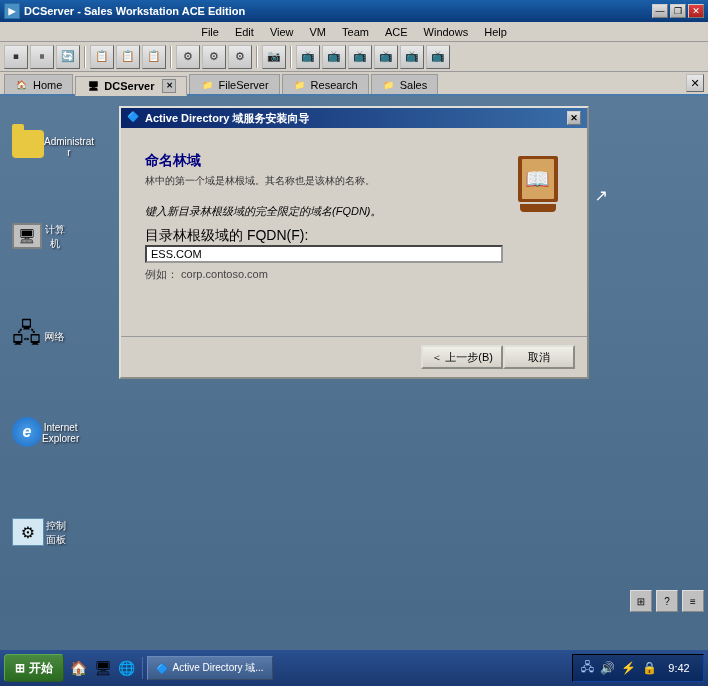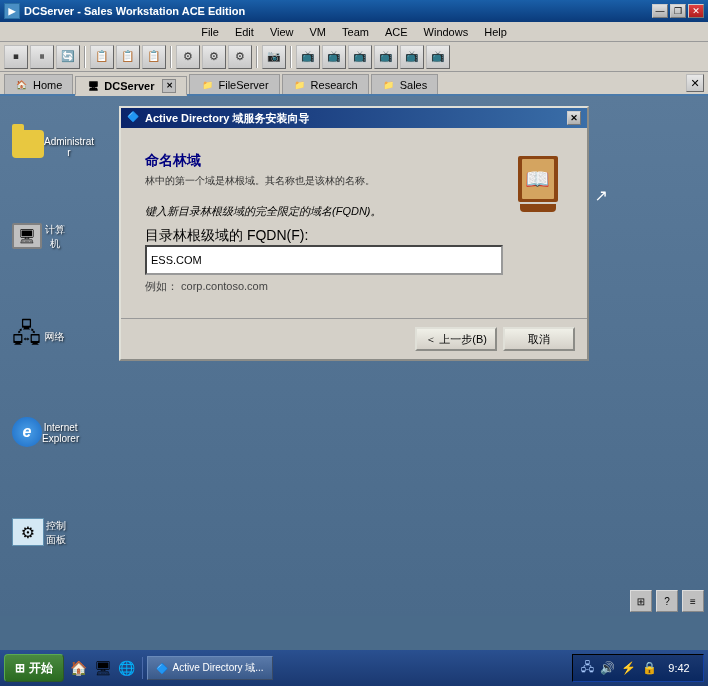--- a/index.html
+++ b/index.html
@@ -324,21 +324,21 @@
       margin-bottom: 8px;
       font-style: italic;
     }
 
     .field-label {
       font-size: 14px;
       color: #000;
     }
     .text-input {
       width: 100%;
-      height: 30px;
+      height: 18px;
       border: 2px inset #999;
       padding: 2px 4px;
       font-size: 11px;
       background: white;
     }
     .field-example {
       font-size: 11px;
       color: #444;
       margin-top: 4px;
     }
@@ -370,22 +370,22 @@
       background: #8B4513;
       margin-top: 2px;
       border-radius: 0 0 4px 4px;
     }
 
     
     .dialog-footer {
       display: flex;
       justify-content: flex-end;
       padding: 8px 12px;
-      gap: 6px;
       border-top: 1px solid #999;
+      margin-top: 30px;
     }
     .dialog-btn {
       min-width: 72px;
       height: 24px;
       background: linear-gradient(to bottom, #f0f0e8, #d4d0c8);
       border: 2px outset #e0e0d8;
       font-size: 11px;
       cursor: pointer;
       padding: 0 8px;
       display: flex; align-items: center; justify-content: center;

